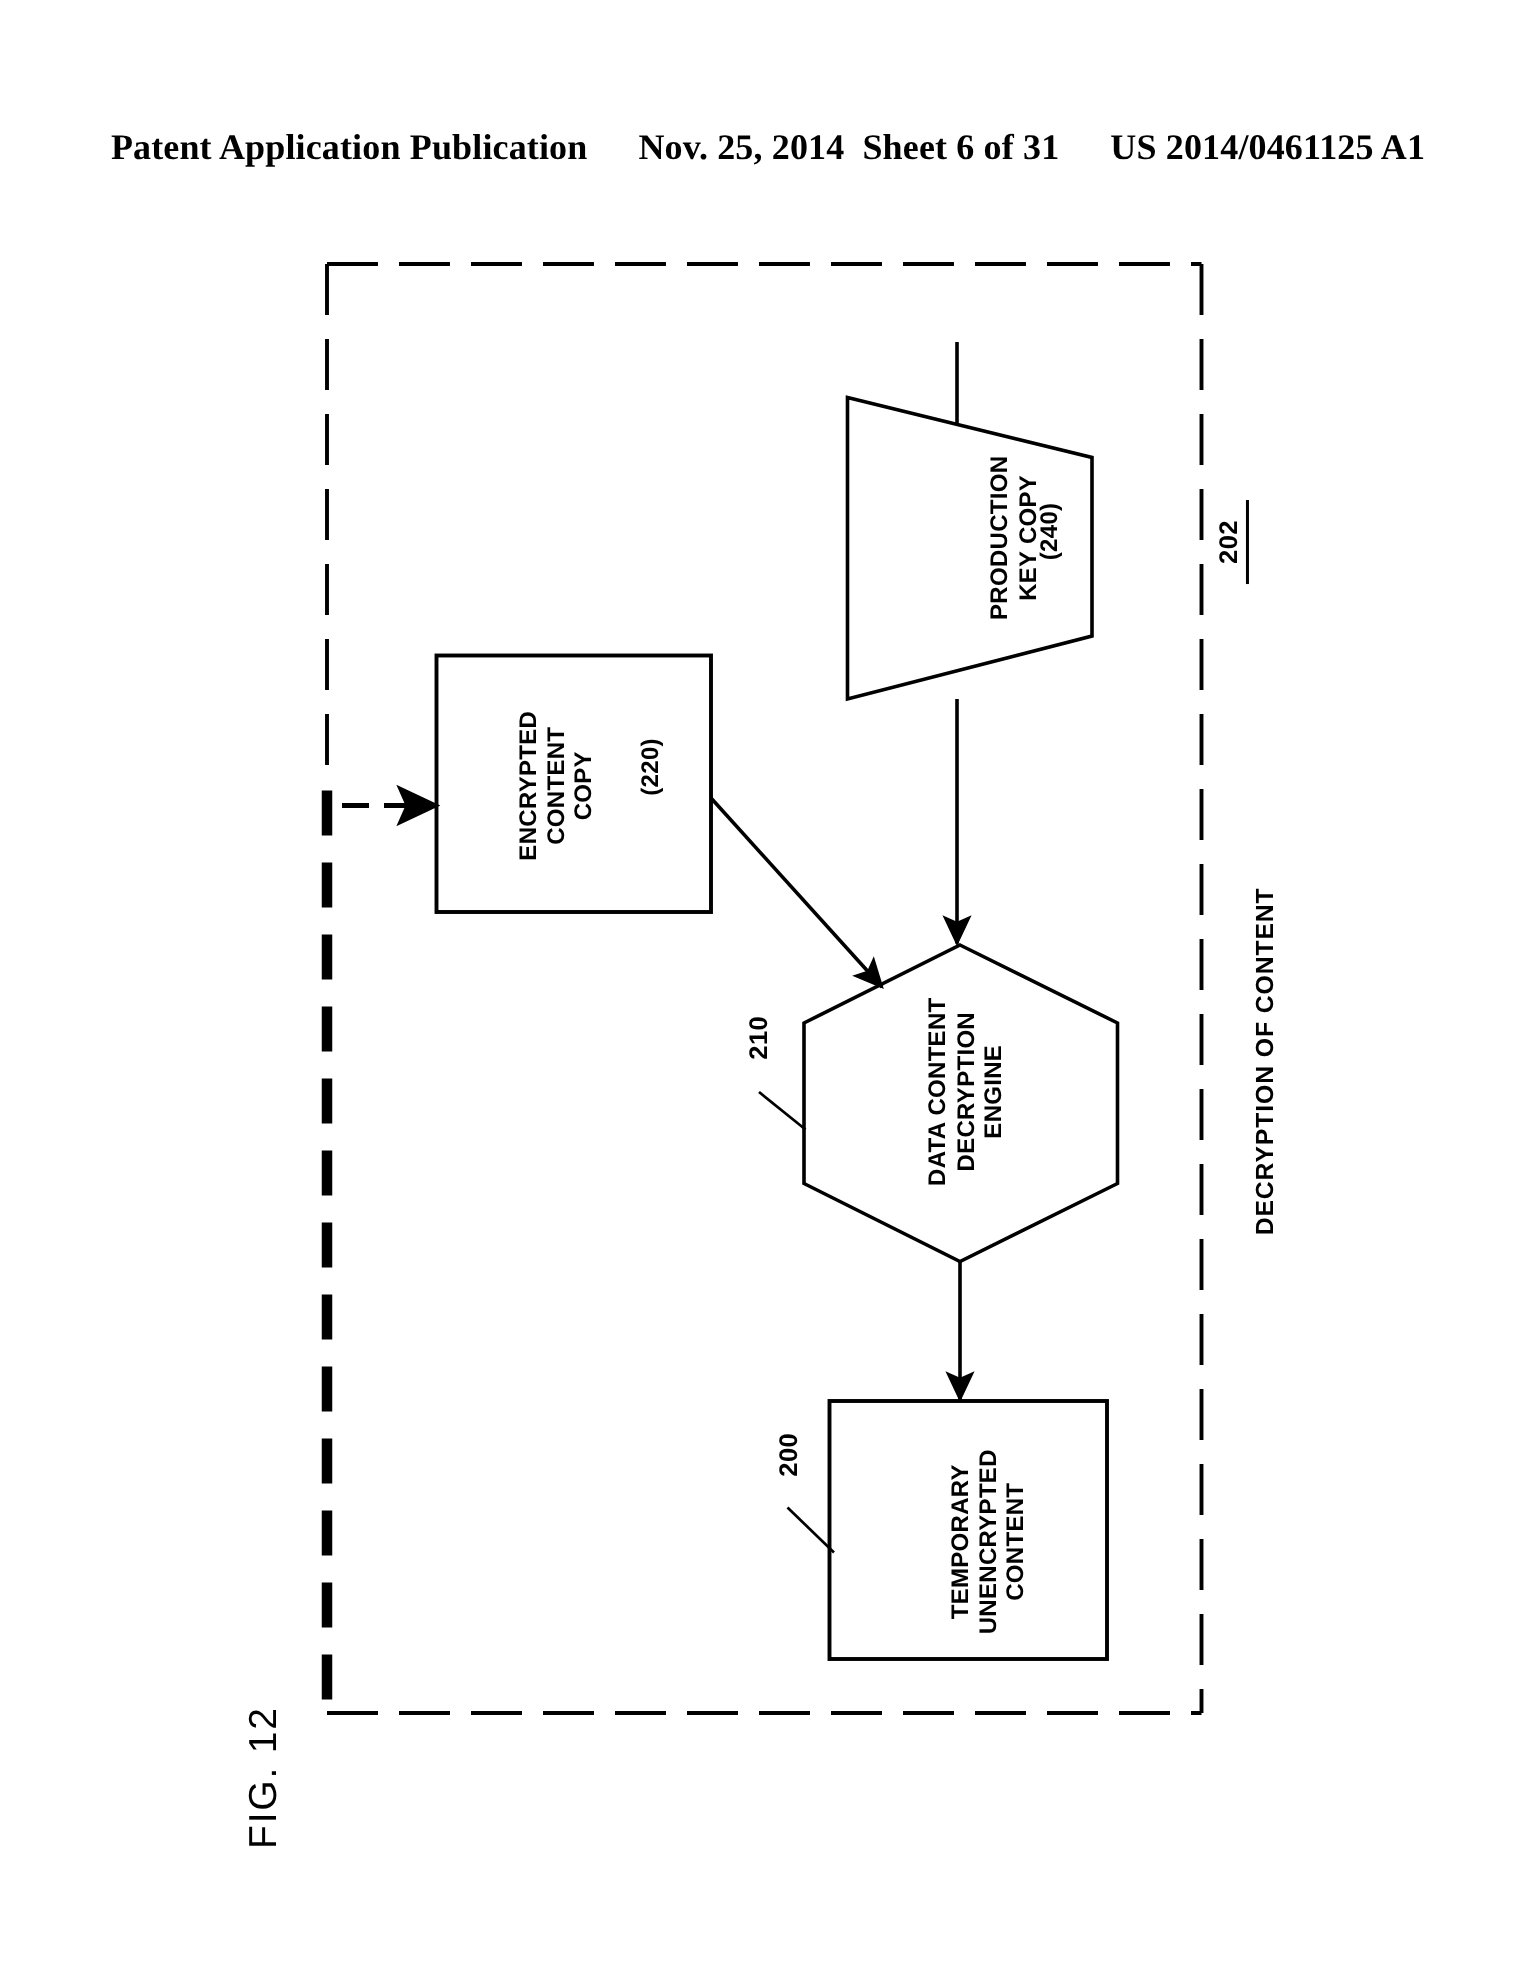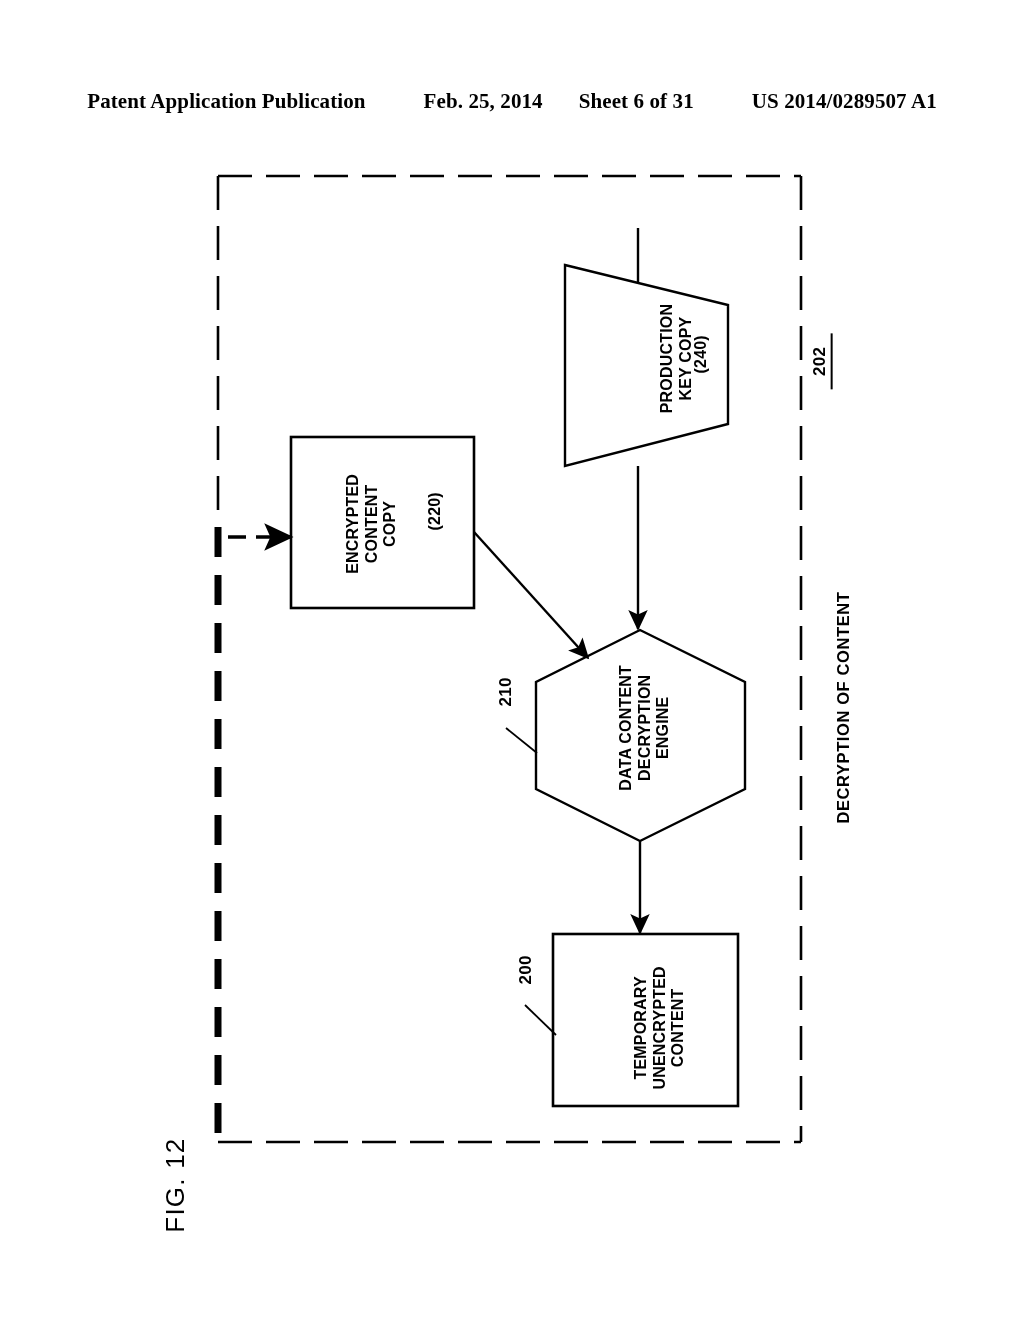--- a/index.html
+++ b/index.html
@@ -17,28 +17,26 @@
 
   
   #page-header {
     position: absolute;
     top: 86px;
     left: 0;
     width: 1024px;
     height: 30px;
     display: flex;
     justify-content: center;
-    align-items: center;
     font-family: "Liberation Serif", serif;
     font-weight: bold;
-    font-size: 21px;
+    font-size: 24px;
     color: #000;
     white-space: nowrap;
     letter-spacing: 0.1px;
-    gap: 12px;
   }
   #page-header .hdr-seg { display: inline-block; }
   #page-header .gap-lg { width: 34px; display: inline-block; }
   #page-header .gap-sm { width: 12px; display: inline-block; }
 
   
   #figure-canvas {
     position: absolute;
     left: 0;
     top: 0;
@@ -85,25 +83,25 @@
     border-bottom: 2px solid #000;
     padding-bottom: 1px;
   }
 </style>
 </head>
 <body>
 
 <div id="page-header">
   <span class="hdr-seg">Patent Application Publication</span>
   <span class="gap-lg"></span>
-  <span class="hdr-seg">Feb. 25, 2014</span>
+  <span class="hdr-seg">Nov. 25, 2014</span>
   <span class="gap-sm"></span>
   <span class="hdr-seg">Sheet 6 of 31</span>
   <span class="gap-lg"></span>
-  <span class="hdr-seg">US 2014/0289507 A1</span>
+  <span class="hdr-seg">US 2014/0461125 A1</span>
 </div>
 
 <div id="figure-canvas">
 
   <svg id="figure-svg" viewBox="0 0 1024 1320" xmlns="http://www.w3.org/2000/svg">
     <defs>
       <marker id="arrowSolid" viewBox="0 0 12 12" refX="10.5" refY="6" markerWidth="9" markerHeight="9" orient="auto-start-reverse">
         <path d="M 0 0.6 L 11.5 6 L 0 11.4 L 2.4 6 Z" fill="#000"></path>
       </marker>
       <marker id="arrowSolid2" viewBox="0 0 12 12" refX="10.5" refY="6" markerWidth="8" markerHeight="8" orient="auto-start-reverse">

